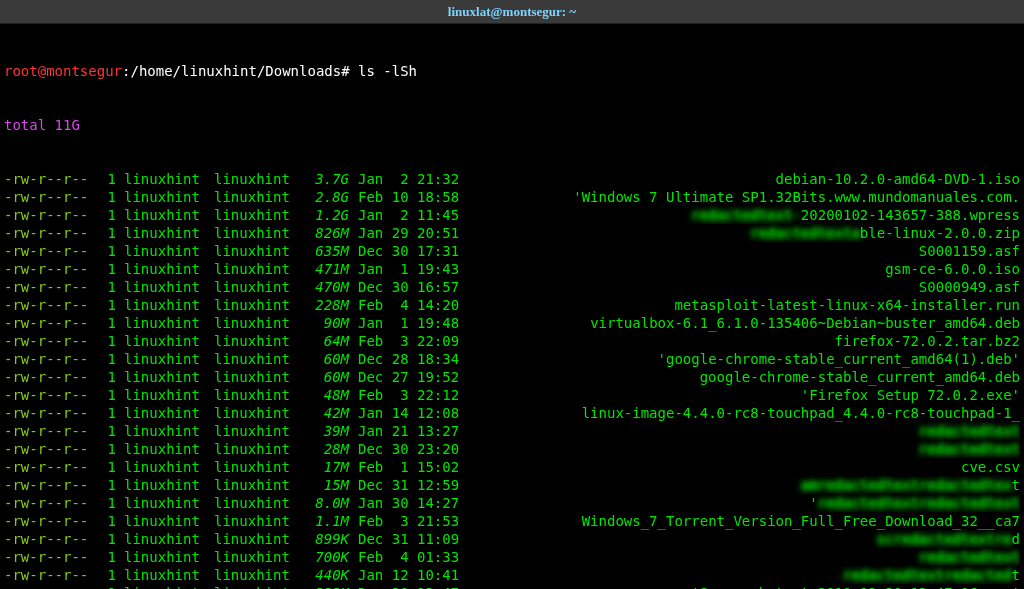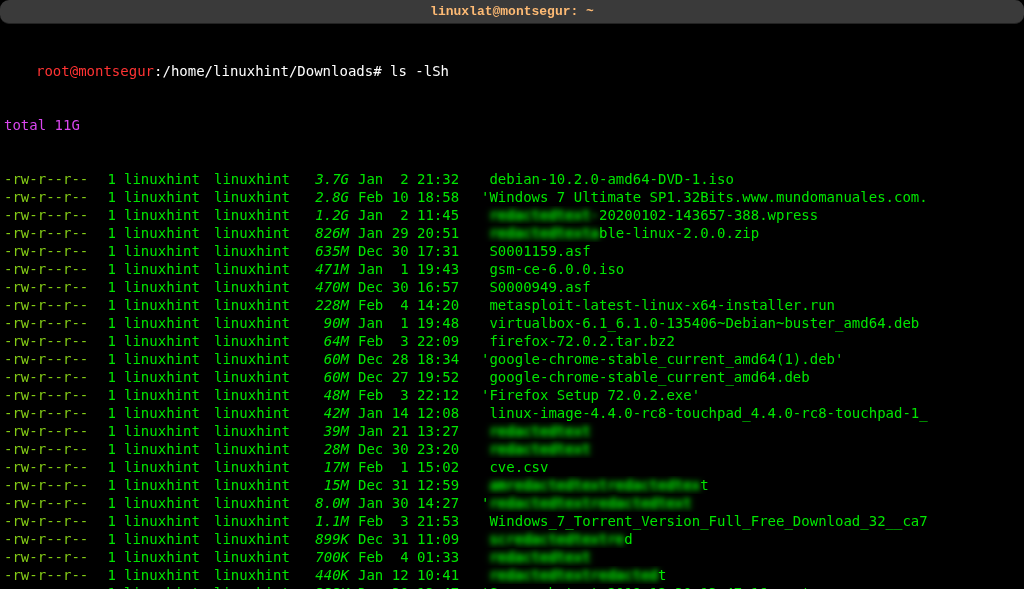--- a/index.html
+++ b/index.html
@@ -12,58 +12,56 @@
       height: 589px;
       background: #000;
       font-family: 'DejaVu Sans Mono', 'Courier New', monospace;
       font-size: 14px;
       overflow: hidden;
       color: #00ff00;
     }
     .titlebar {
       height: 24px;
       background: #3a3a3a;
-      color: #fdba74;
+      color: #7dd3fc;
       display: flex;
       align-items: center;
       justify-content: center;
-      font-family: Liberation Mono, monospace;
+      font-family: Liberation Serif, serif;
       font-size: 13px;
       font-weight: bold;
       border-bottom: 1px solid #222;
-      border-radius: 9px;
     }
     .terminal {
       padding: 2px 4px;
       line-height: 18px;
       white-space: pre;
     }
     .prompt-line {
       color: #00e600;
-      margin-left: 32px;
     }
     .prompt-user { color: #ff3333; }
     .prompt-at { color: #ff3333; }
     .prompt-host { color: #ff3333; }
     .prompt-colon { color: #ffffff; }
     .prompt-path { color: #ffffff; }
     .prompt-hash { color: #ffffff; }
     .command { color: #ffffff; }
     .total { color: #d946ef; }
     .row {
       display: flex;
       height: 18px;
     }
     .perms { color: #84cc16; width: 90px; }
     .links { color: #00e600; width: 30px; text-align: right; padding-right: 8px;}
     .owner { color: #00e600; width: 90px; }
     .group { color: #00e600; width: 90px; }
     .size { color: #00e600; width: 45px; text-align: right; font-style: italic;}
     .date { color: #00e600; width: 120px; padding-left: 9px;}
-    .name { color: #00e600; padding-left: 12px; flex: 1; overflow: hidden;}
+    .name { color: #00e600; padding-left: 12px; flex: 1; overflow: hidden; text-align: right;}
     .redacted {
       color: transparent;
       text-shadow: 0 0 6px #00ff00, 0 0 3px #00ff00;
       filter: blur(2px);
     }
   </style>
 </head>
 <body>
 
 <div class="titlebar">

